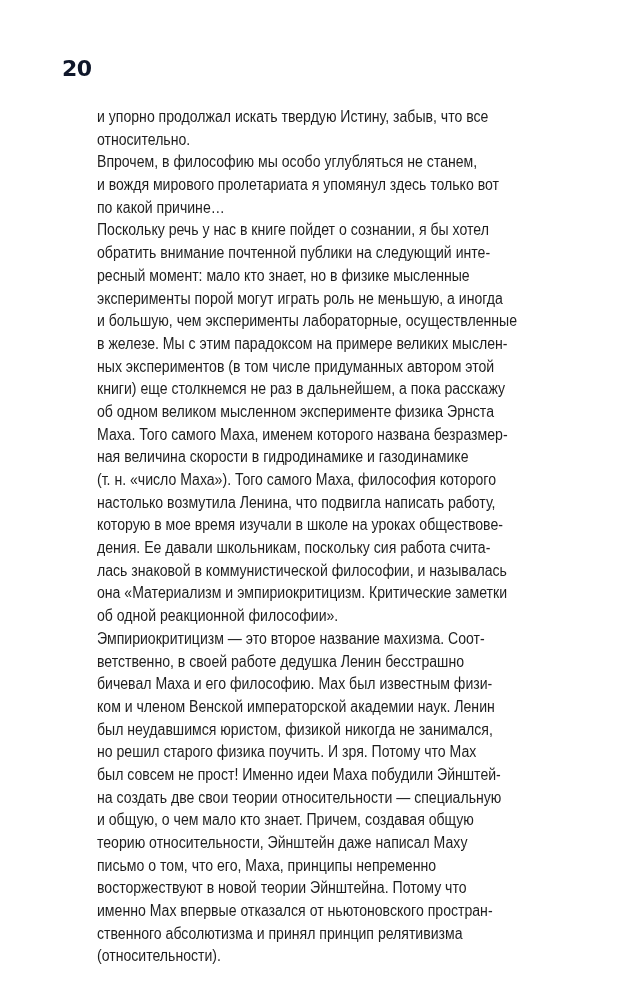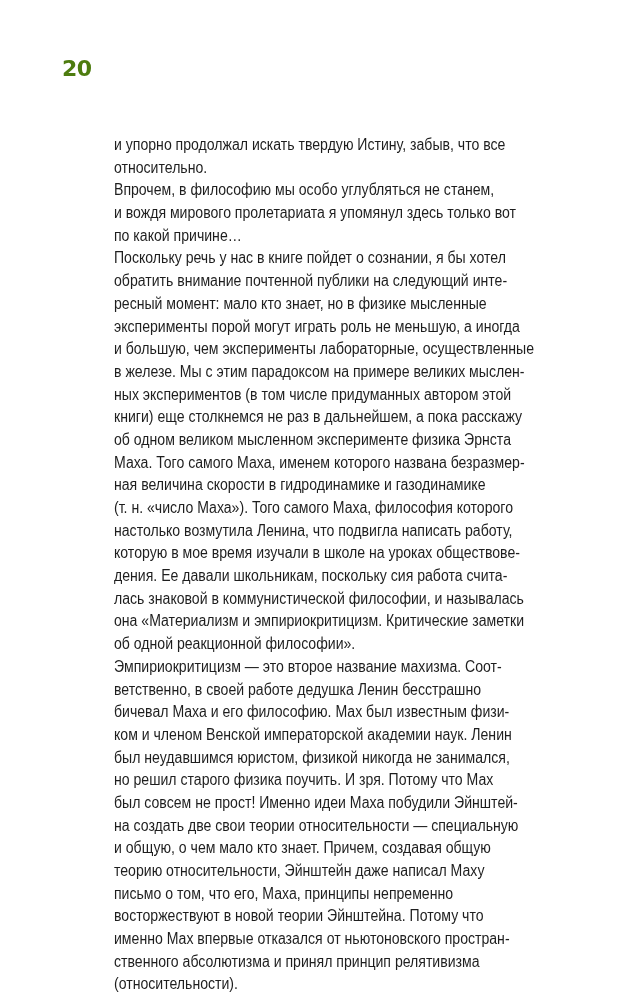--- a/index.html
+++ b/index.html
@@ -13,33 +13,32 @@
       position: relative;
       overflow: hidden;
     }
     .page-number {
       position: absolute;
       left: 62px;
       top: 56px;
       font-family: "DejaVu Sans", sans-serif;
       font-weight: bold;
       font-size: 22px;
-      color: #4d7c0f;
+      color: #0f172a;
       letter-spacing: -0.5px;
     }
     .body-text {
       position: absolute;
-      left: 114px;
+      left: 97px;
       top: 106px;
       width: 435px;
       font-family: "Liberation Sans", sans-serif;
       font-size: 16px;
       line-height: 22.7px;
       color: #1e1e1e;
-      margin-top: 28px;
     }
     .line {
       display: block;
       white-space: nowrap;
       transform-origin: left center;
       transform: scaleX(0.88);
       height: 22.7px;
     }
   </style>
 </head>

